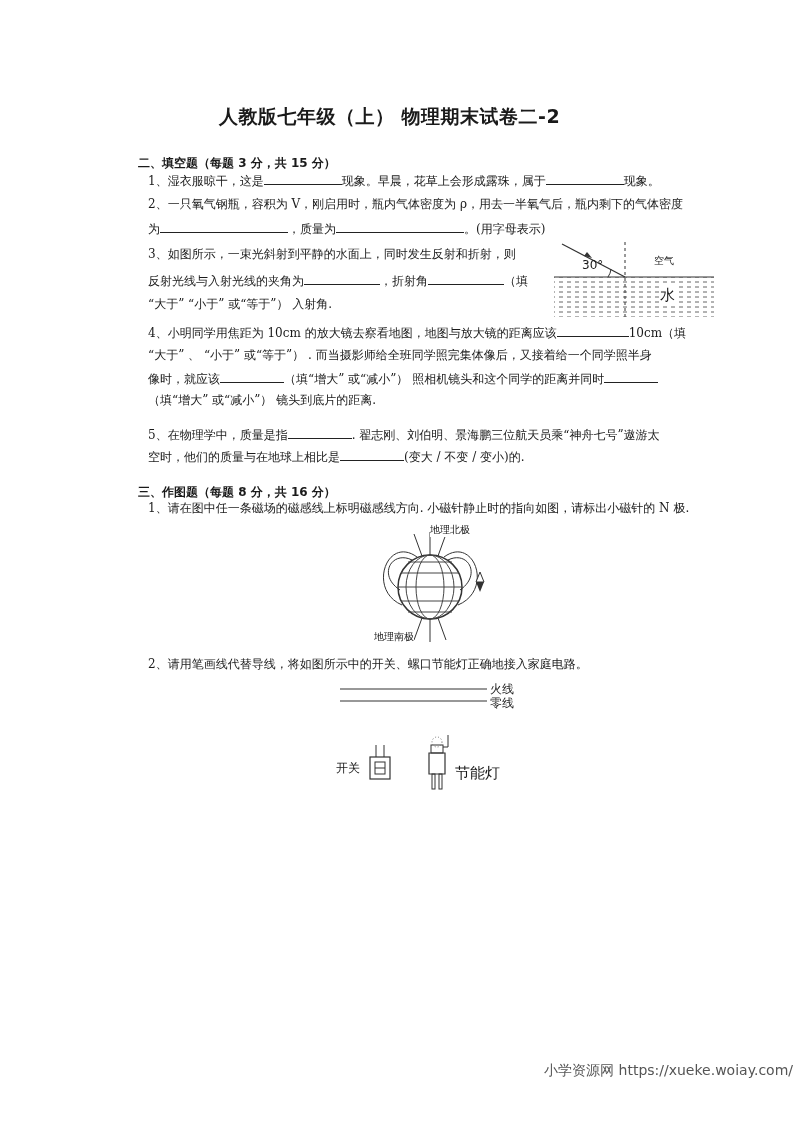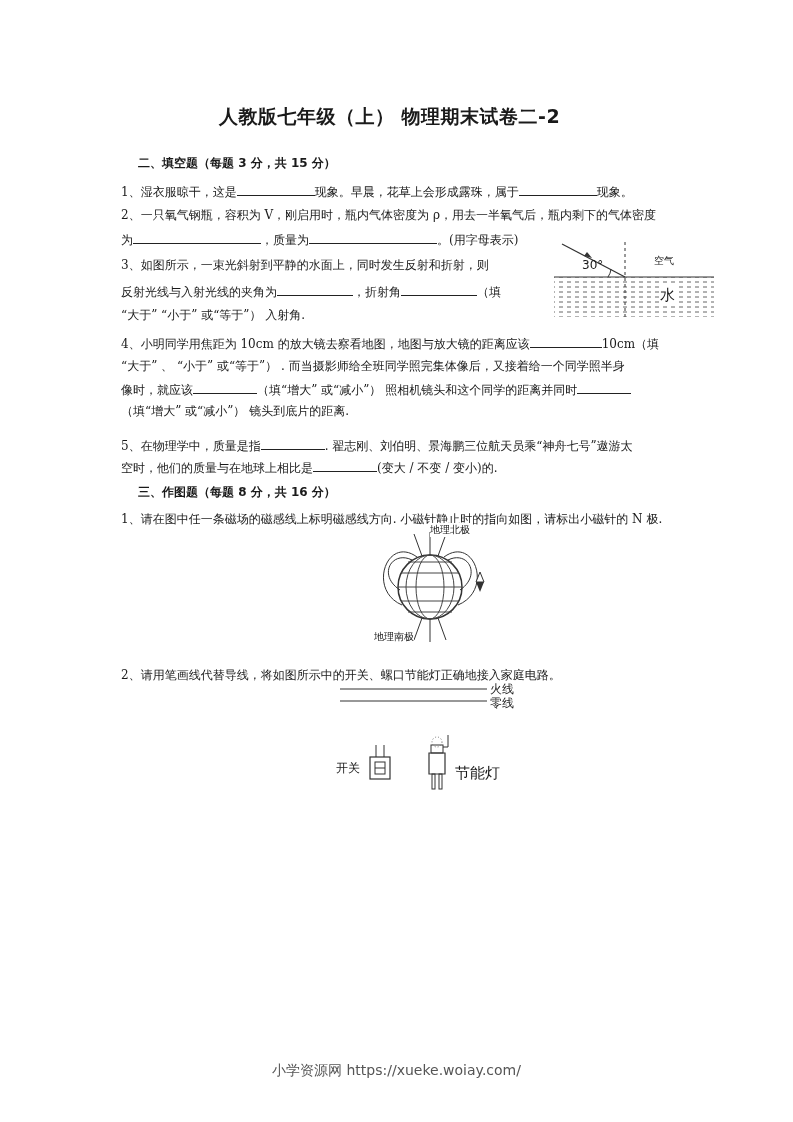--- a/index.html
+++ b/index.html
@@ -2,24 +2,24 @@
 <html><head>
 <meta charset="utf-8">
 <style>
   html, body { margin:0; padding:0; background:#ffffff; }
   body { width:793px; height:1122px; position:relative; overflow:hidden;
          font-family: "DejaVu Serif", "Liberation Serif", serif; color:#1a1a1a; }
   .title { position:absolute; top:104px; left:0; width:779px; text-align:center;
            font-family:"DejaVu Sans", sans-serif; font-size:19px; font-weight:bold; letter-spacing:0.5px; }
   .section { position:absolute; left:138px; font-family:"DejaVu Sans", sans-serif;
              font-size:12px; font-weight:bold;margin-top:10px; }
-  .line { position:absolute; left:121px; font-size:12px; white-space:nowrap; line-height:16px;margin-top:11px; }
+  .line { position:absolute; left:148px; font-size:12px; white-space:nowrap; line-height:16px; }
   .blank { display:inline-block; border-bottom:1px solid #222; height:12px; vertical-align:baseline; }
   .fig { position:absolute; }
-  .footer { position:absolute; top:1062px; left:0; width:793px; text-align:center;
+  .footer { position:absolute; top:1062px; left:0; width:793px; text-align:right;
             font-family:"DejaVu Sans", sans-serif; font-size:14px; color:#555; }
   .fig-label { font-family:"DejaVu Sans", sans-serif; }
 </style>
 </head>
 <body>
 
 <div class="title">人教版七年级（上） 物理期末试卷二-2</div>
 
 <div class="section" style="top:145px">二、填空题（每题 3 分，共 15 分）</div>
 

